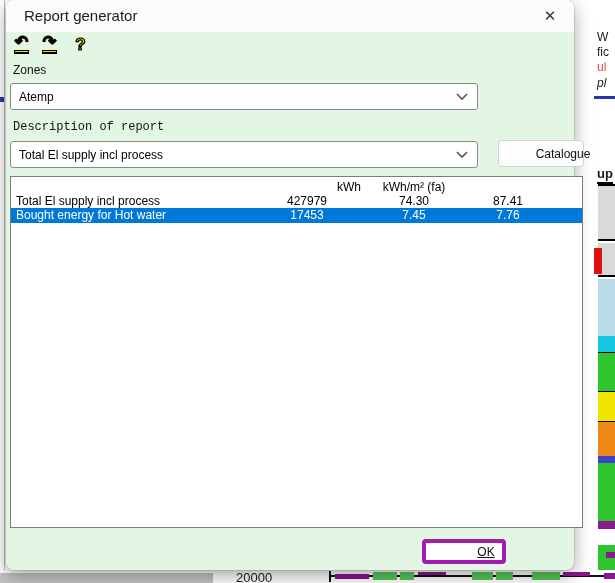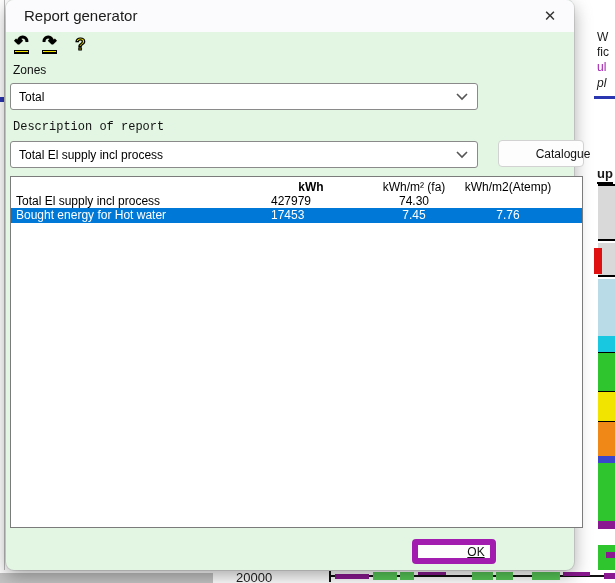--- a/index.html
+++ b/index.html
@@ -5,21 +5,21 @@
   * { margin:0; padding:0; box-sizing:border-box; }
   html,body { width:615px; height:583px; }
   body { font-family:"Liberation Sans", sans-serif; background:#ffffff; position:relative; overflow:hidden; }
 
   
   .bg-left-line { position:absolute; left:4px; top:0; width:1px; height:570px; background:#b9b9b9; }
   .bg-left-bluedash { position:absolute; left:0; top:97px; width:4px; height:5px; background:#2a35b0; }
 
   .bg-right { position:absolute; left:594px; top:0; width:21px; height:583px; background:#ffffff; }
   .bg-right .frag { position:absolute; left:3px; font-size:12px; color:#1a1a1a; white-space:nowrap; }
-  .bg-right .frag.orange { color:#a21caf; }
+  .bg-right .frag.orange { color:#ef4444; }
   .bg-right .bluebar { position:absolute; left:0; top:96px; width:21px; height:3px; background:#2a35b0; }
   .bg-right .frag.bold { font-weight:bold; font-size:13px; border-bottom:2px solid #000; padding-bottom:1px; }
   .bg-right .seg { position:absolute; left:4px; width:17px; }
 
   .bg-bottom { position:absolute; left:0; top:570px; width:615px; height:13px; background:#ffffff; }
   .bg-bottom .greyband { position:absolute; left:0; top:3px; width:213px; height:10px; background:#c4c4c4; }
   .bg-bottom .axis-label { position:absolute; left:236px; top:0; font-size:13px; color:#222; }
   .bg-bottom .tick { position:absolute; left:329px; top:1px; width:2px; height:11px; background:#111; }
   .bg-bottom .axis-line { position:absolute; left:331px; top:5px; right:0; height:2px; background:#111; }
   .bg-bottom .bseg { position:absolute; }
@@ -52,28 +52,28 @@
   .combo .chev { width:14px; height:10px; }
 
   .push-btn { position:absolute; background:#fdfdfd; border:1px solid #d2d2d2; border-radius:4px;
               font-size:12px; color:#111; text-align:center; cursor:pointer;
               display:flex; align-items:center; justify-content:center;padding-left:44px; }
 
   .listbox { position:absolute; left:4px; top:176px; width:573px; height:352px; background:#fff;
              border:1px solid #7b7b7b; font-size:12px; color:#000; overflow:hidden; }
   .lrow { position:absolute; left:0; width:100%; height:15px; line-height:14px; }
   .lrow .c0 { position:absolute; left:5px; white-space:nowrap; }
-  .lrow .c1h { position:absolute; left:250px; width:100px; text-align:center;font-weight:bold; }
-  .lrow .c1 { position:absolute; left:260px; width:72px; text-align:left; }
+  .lrow .c1h { position:absolute; left:250px; width:100px; text-align:right; }
+  .lrow .c1 { position:absolute; left:260px; width:72px; text-align:center; }
   .lrow .c2 { position:absolute; left:360px; width:86px; text-align:center; }
   .lrow .c3 { position:absolute; left:445px; width:104px; text-align:center; }
   .lrow.selected { background:#0078d7; color:#fff; }
 
   .footer-btn { height:25px; top:539px; }
-  .ok { left:406px; width:84px; border:6px solid #a21caf;text-decoration:underline; }
+  .ok { left:416px; width:84px; border:4px solid #a21caf;text-decoration:underline; }
   .cancel { left:507px; width:75px; }
 </style>
 </head>
 <body>
 
 <div class="bg-left-line"></div>
 <div class="bg-left-bluedash"></div>
 
 <div class="bg-right">
   <span class="frag" style="top:30px;">W</span>
@@ -130,45 +130,45 @@
       <span class="arrow-glyph">↷</span>
       <span class="tool-base"></span>
     </span>
     <span class="tool-btn" style="margin-left:3px;">
       <span class="help-glyph">?</span>
     </span>
   </div>
 
   <span class="field-label" style="top:63px;">Zones</span>
   <div class="combo" style="top:83px;">
-    <span class="combo-value">Total</span>
+    <span class="combo-value">Atemp</span>
     <svg class="chev" viewBox="0 0 14 10">
       <path d="M2 2 L7 7 L12 2" stroke="#555" stroke-width="1.6" fill="none"></path>
     </svg>
   </div>
 
   <span class="field-label" style="top:120px;font-family:Liberation Mono, monospace;">Description of report</span>
   <div class="combo" style="top:141px;">
     <span class="combo-value">Total El supply incl process</span>
     <svg class="chev" viewBox="0 0 14 10">
       <path d="M2 2 L7 7 L12 2" stroke="#555" stroke-width="1.6" fill="none"></path>
     </svg>
   </div>
   <div class="push-btn" style="left:492px;top:140px;width:86px;height:27px;">Catalogue</div>
 
   <div class="listbox">
     <div class="lrow" style="top:3px;">
       <span class="c1h">kWh</span>
       <span class="c2">kWh/m² (fa)</span>
-      <span class="c3">kWh/m2(Atemp)</span>
     </div>
     <div class="lrow" style="top:17px;">
       <span class="c0">Total El supply incl process</span>
       <span class="c1">427979</span>
       <span class="c2">74.30</span>
+      <span class="c3">87.41</span>
     </div>
     <div class="lrow selected" style="top:31px;">
       <span class="c0">Bought energy for Hot water</span>
       <span class="c1">17453</span>
       <span class="c2">7.45</span>
       <span class="c3">7.76</span>
     </div>
   </div>
 
   <div class="push-btn footer-btn ok">OK</div>

